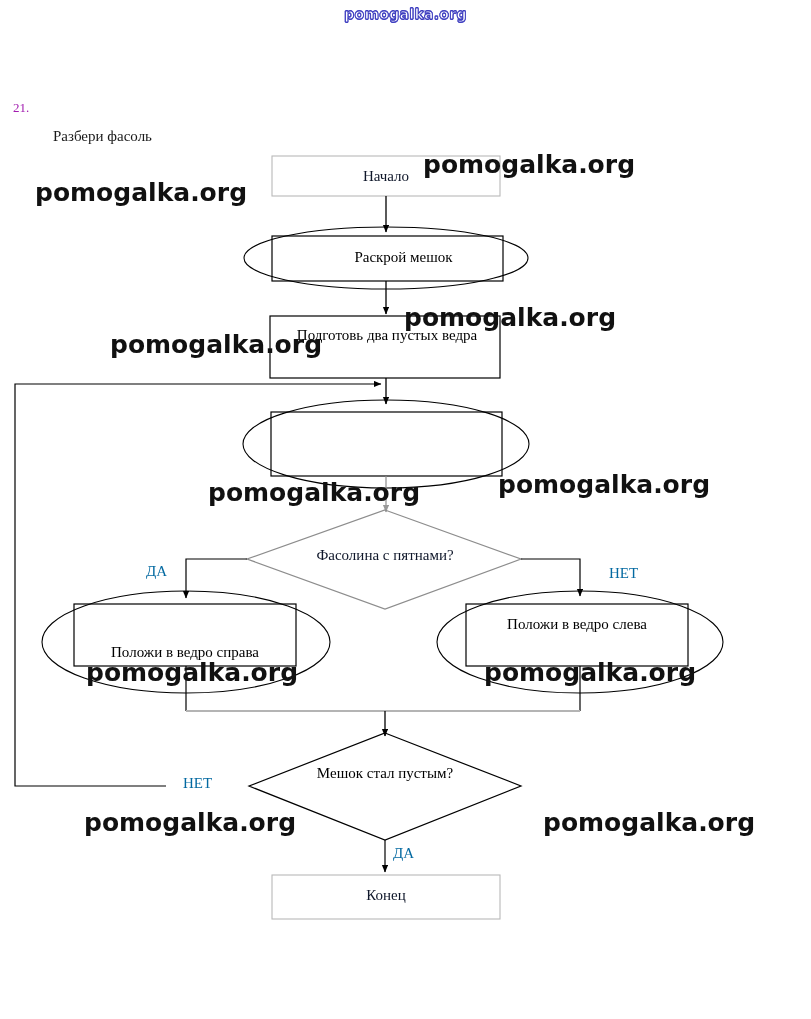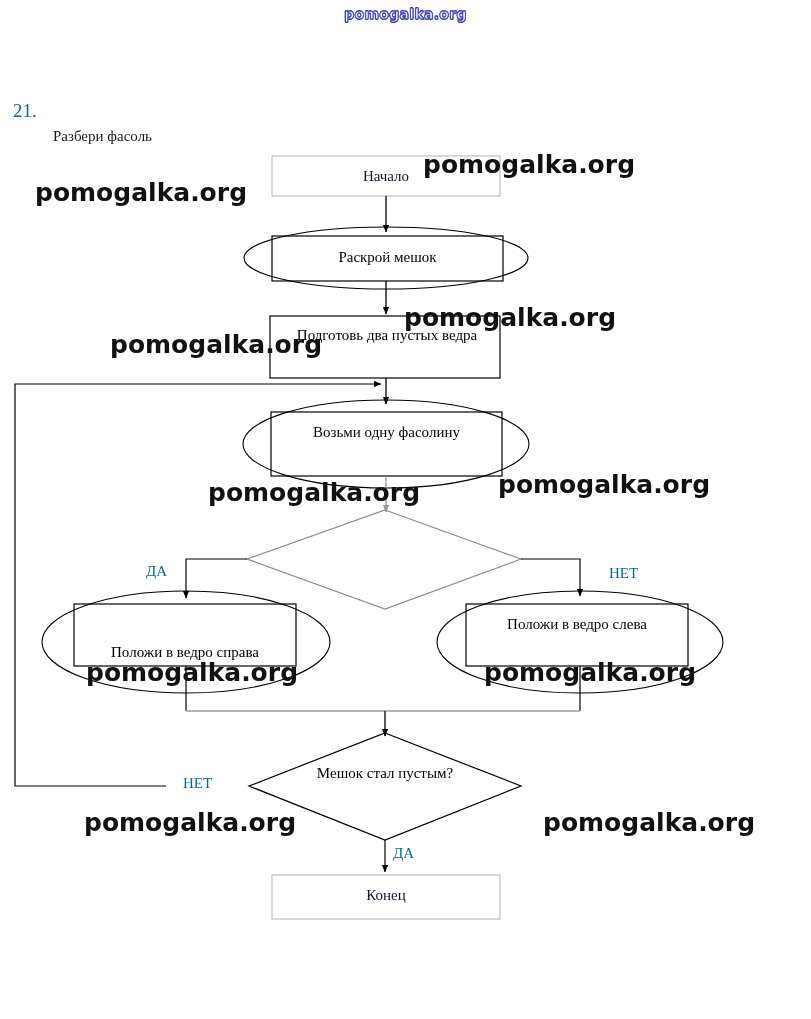--- a/index.html
+++ b/index.html
@@ -51,22 +51,22 @@
     white-space: nowrap;
     pointer-events: none;
     z-index: 30;
   }
 
   
   .ex-num {
     position: absolute;
     left: 13px;
     top: 100px;
-    font-size: 19px;
-    color: #0369a1;
+    font-size: 13px;
+    color: #a21caf;
     text-align: center;
   }
   .ex-title {
     position: absolute;
     left: 13px;
     top: 128px;
     font-size: 15px;
     color: #1a1a1a;
     margin-left: 40px;
   }
@@ -164,26 +164,26 @@
 
     <polygon points="385,733 521,786 385,840 249,786" fill="none" stroke="#000" stroke-width="1.2"></polygon>
 
     <line x1="385" y1="840" x2="385" y2="872" stroke="#000" stroke-width="1.2" marker-end="url(#ah)"></line>
 
     <rect x="272" y="875" width="228" height="44" fill="#ffffff" stroke="#b9b9b9" stroke-width="1.1"></rect>
   </svg>
 
   <div class="node-label faint" style="left:272px; top:167px; width:228px;">Начало</div>
 
-  <div class="node-label" style="left:272px; top:248px; width:231px;">Раскрой мешок</div>
+  <div class="node-label" style="left:288px; top:248px; width:231px;">Раскрой мешок</div>
 
   <div class="node-label" style="left:272px; top:326px; width:230px;">Подготовь два пустых ведра</div>
 
-  <div class="node-label" style="left:271px; top:423px; width:231px;">Возьми одну фасолину</div>
-
+
+  <div class="node-label faint" style="left:290px; top:546px; width:190px;">Фасолина с пятнами?</div>
 
   <div class="node-label" style="left:74px; top:615px; width:222px;margin-top:28px;">Положи в ведро справа</div>
 
   <div class="node-label" style="left:466px; top:615px; width:222px;">Положи в ведро слева</div>
 
   <div class="node-label" style="left:300px; top:764px; width:170px;">Мешок стал пустым?</div>
 
   <div class="node-label faint" style="left:272px; top:886px; width:228px;">Конец</div>
 
   <div class="edge-label" style="left:146px; top:563px;">ДА</div>

